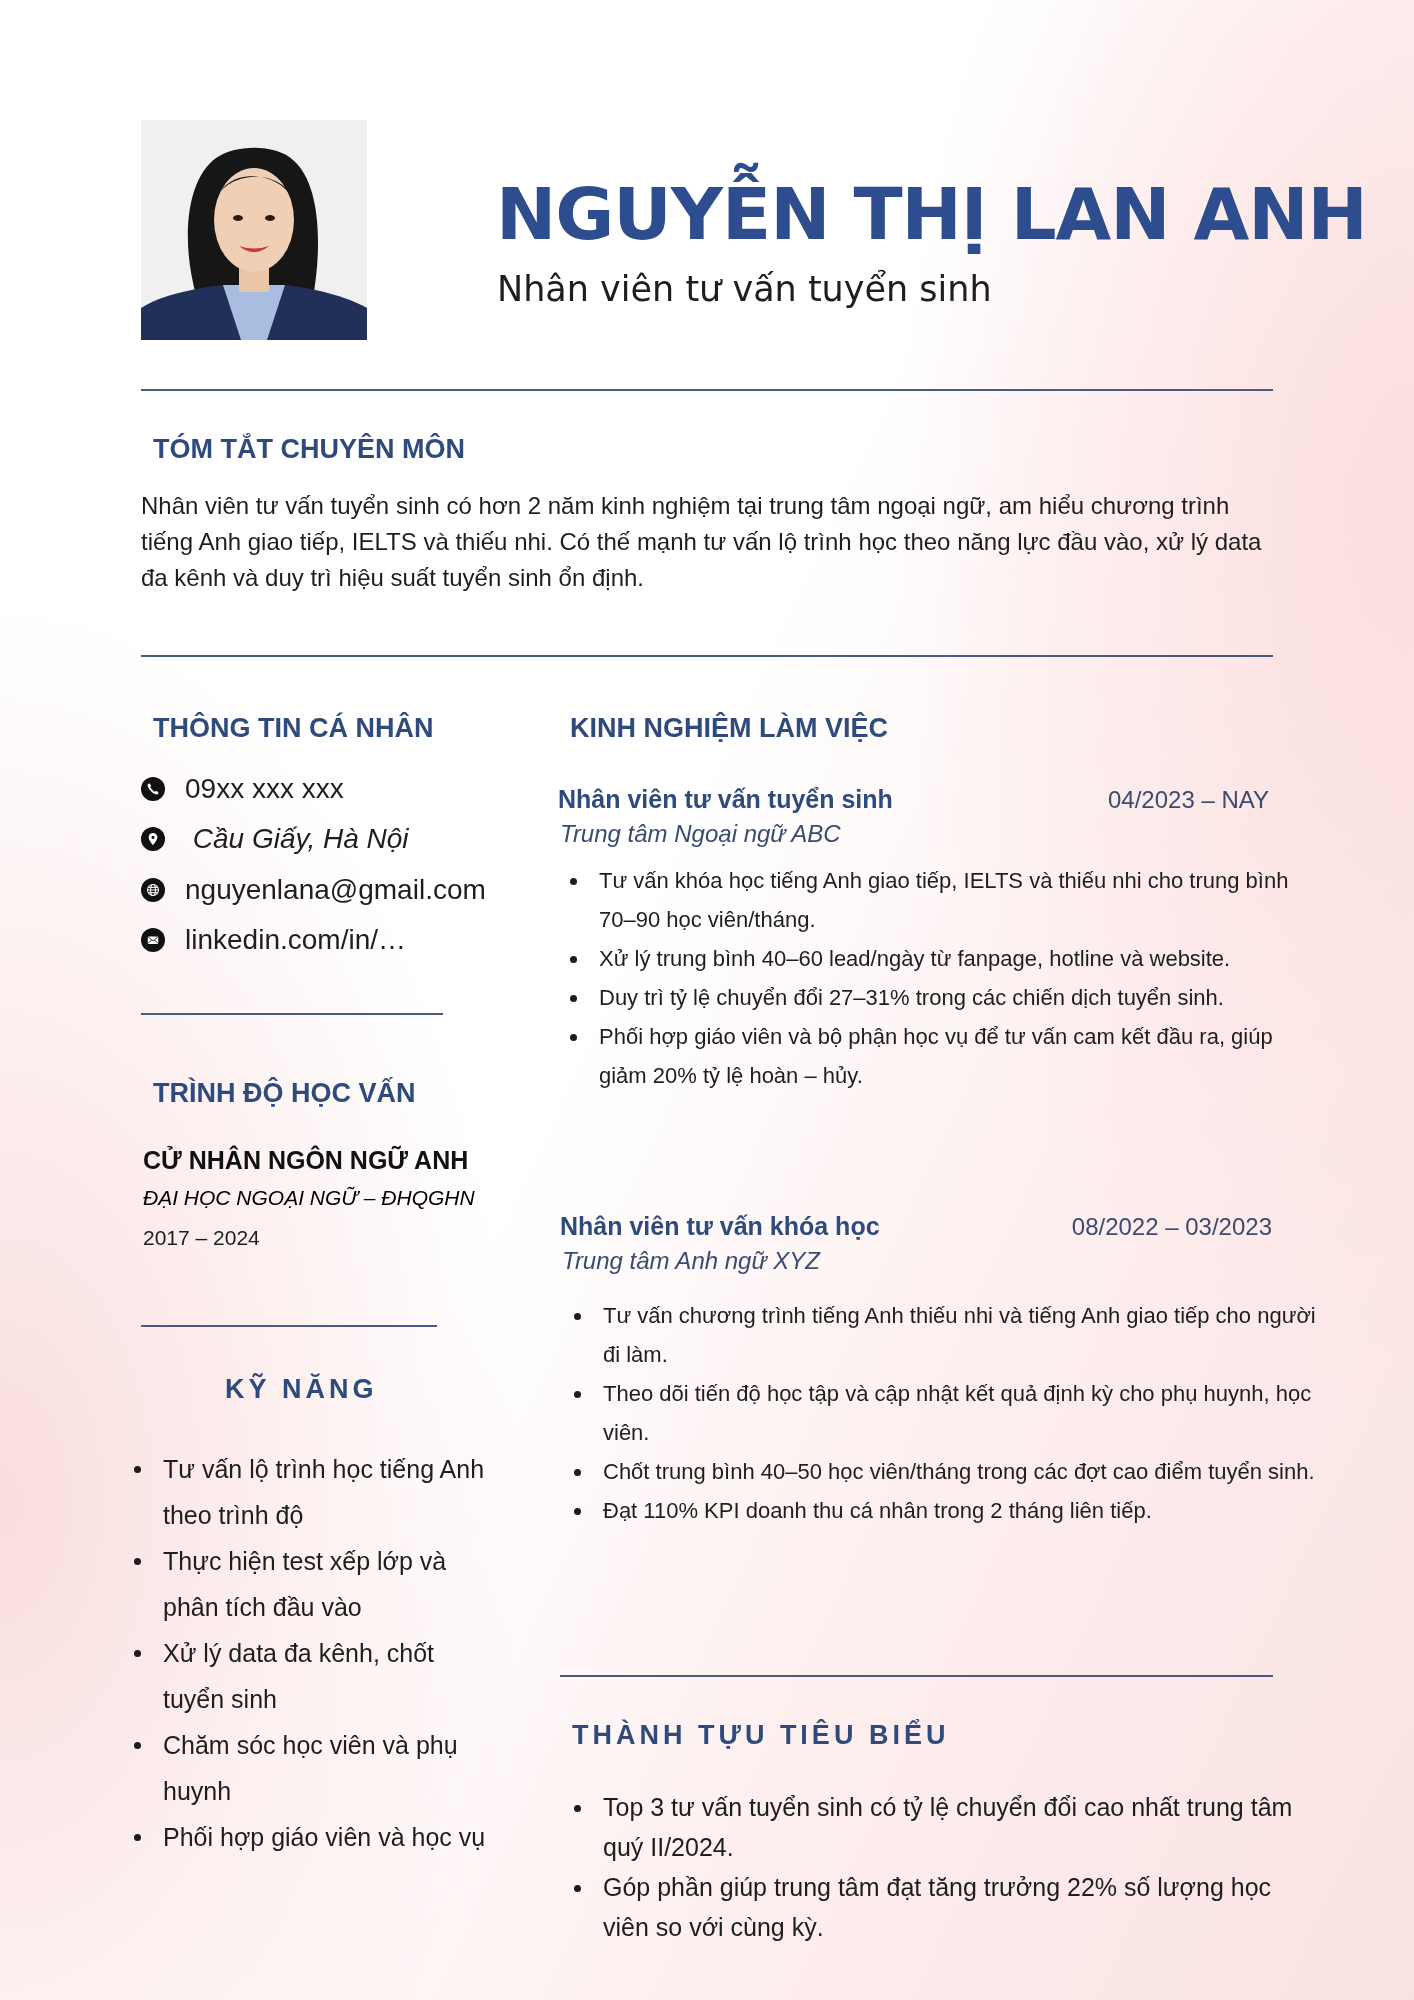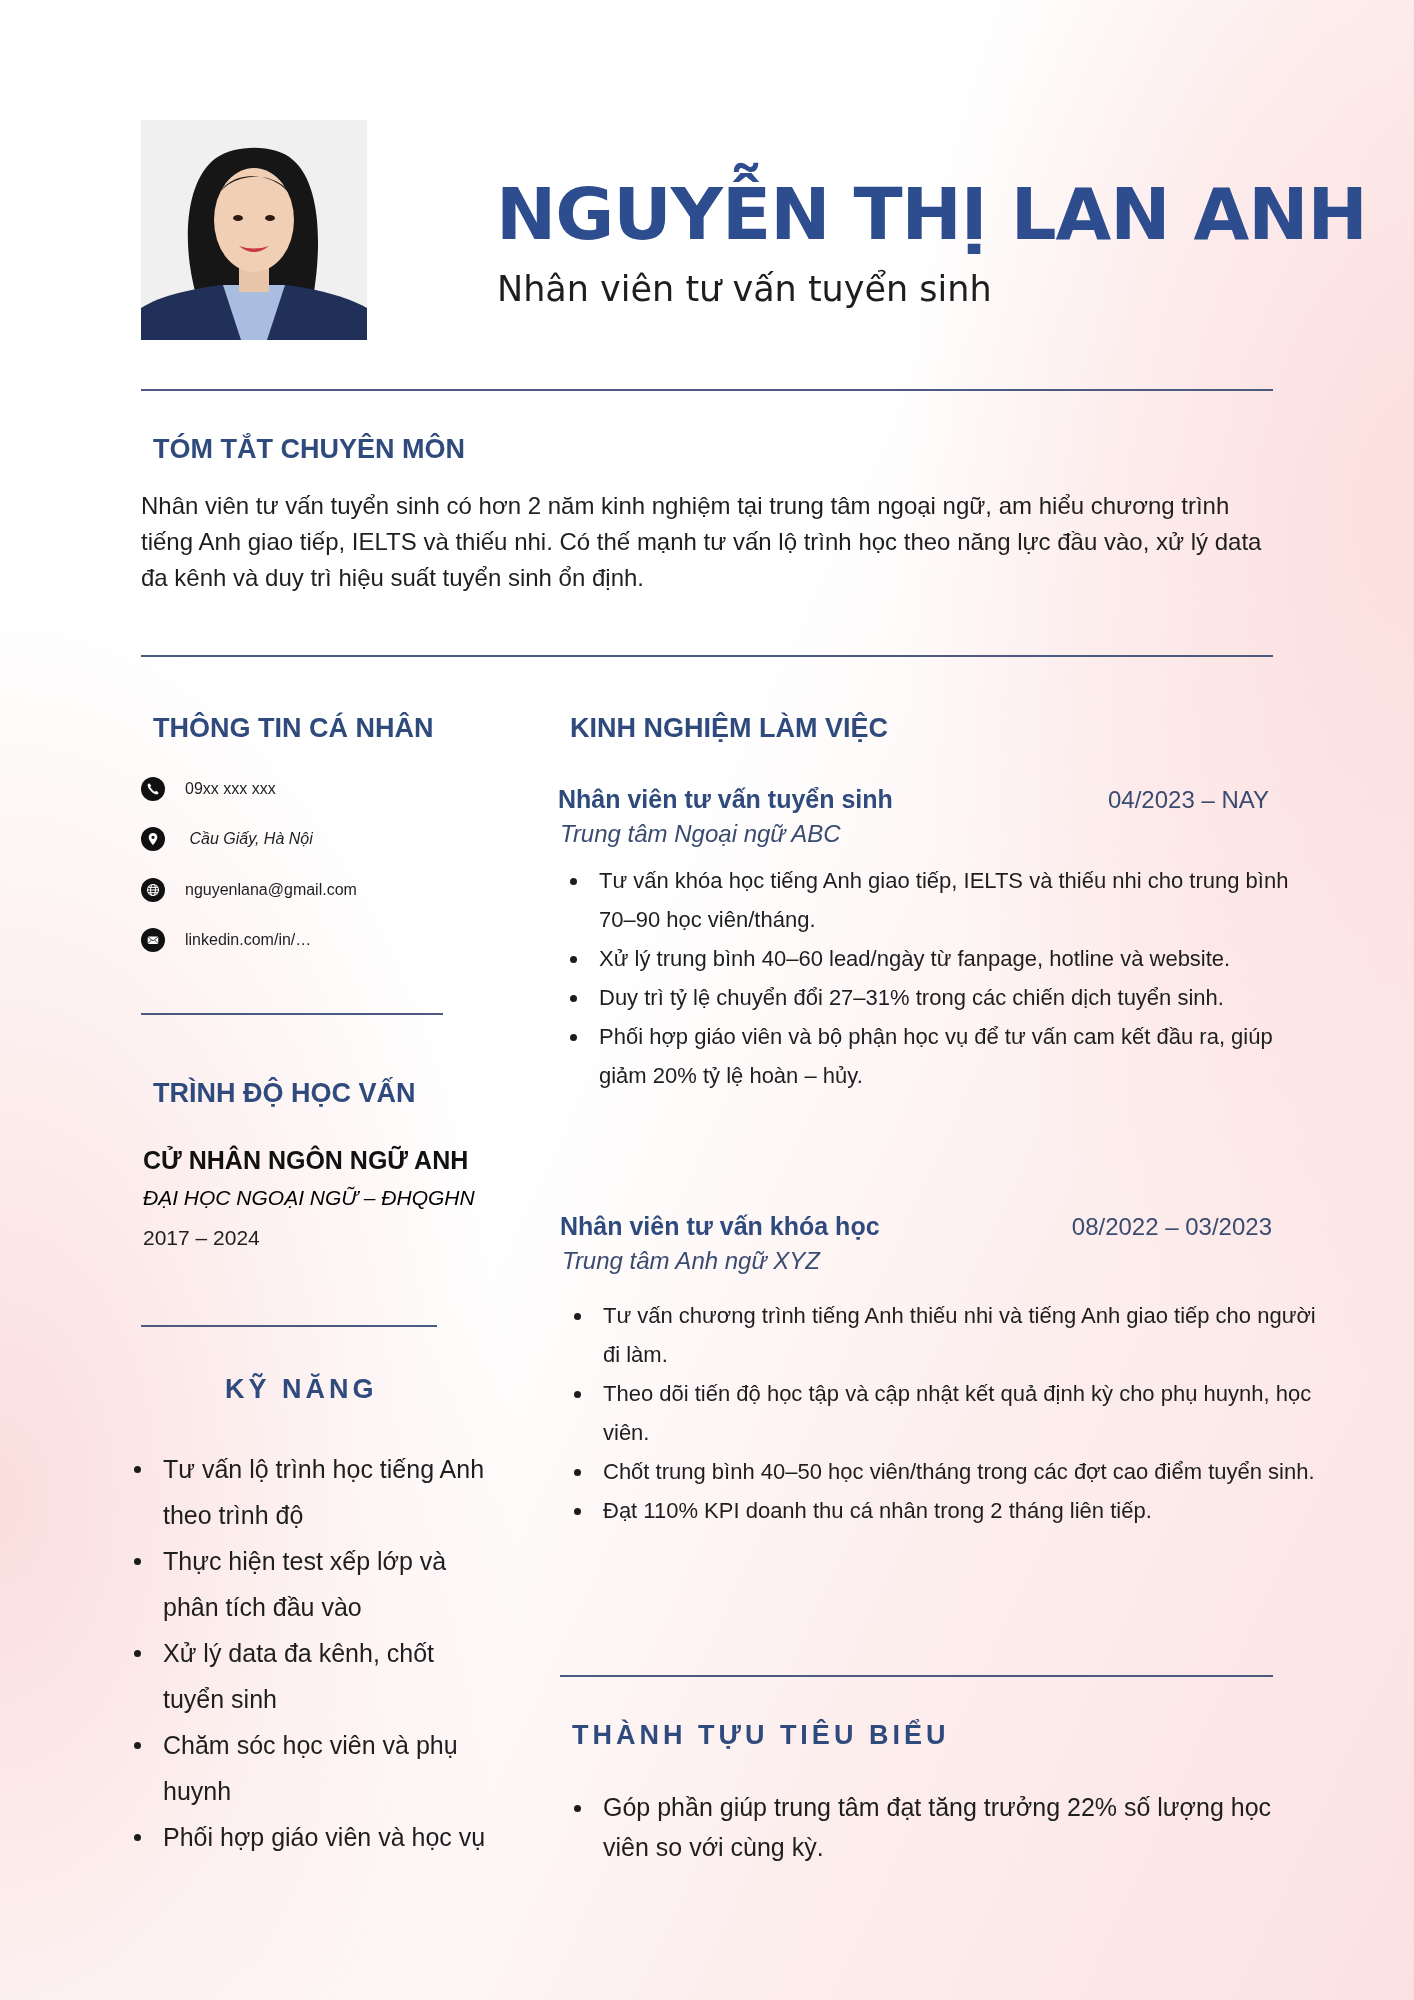--- a/index.html
+++ b/index.html
@@ -38,21 +38,21 @@
   .summary {
     left: 141px; top: 488px; width: 1140px;
     font-size: 24px; line-height: 36px; color: #1e1e1e;
   }
   .contact { left: 141px; width: 330px; height: 30px; display: flex; align-items: center; }
   .contact .ic {
     width: 24px; height: 24px; border-radius: 50%; background: #111;
     display: flex; align-items: center; justify-content: center; flex: none;
   }
   .contact .ic svg { width: 14px; height: 14px; }
-  .contact .txt { margin-left: 20px; font-size: 16px; color: #1e1e1e; white-space: nowrap; }
+  .contact .txt { margin-left: 20px; font-size: 28px; color: #1e1e1e; white-space: nowrap; }
   .edu-deg { left: 143px; top: 1146px; font-size: 25px; font-weight: bold; color: #111; white-space: nowrap; }
   .edu-school { left: 143px; top: 1186px; font-size: 21px; font-style: italic; color: #000000; white-space: nowrap; }
   .edu-years { left: 143px; top: 1226px; font-size: 21px; color: #1e1e1e; white-space: nowrap; }
   ul.bul { list-style: none; }
   ul.bul li { position: relative; padding-left: 33px; }
   ul.bul li::before {
     content: ""; position: absolute; left: 4px; width: 7px; height: 7px;
     border-radius: 50%; background: #1c1c1c;
   }
   .skills { left: 130px; top: 1446px; width: 360px; font-size: 25px; line-height: 46px; color: #1e1e1e; }
@@ -173,14 +173,15 @@
   <li>Tư vấn chương trình tiếng Anh thiếu nhi và tiếng Anh giao tiếp cho người đi làm.</li>
   <li>Theo dõi tiến độ học tập và cập nhật kết quả định kỳ cho phụ huynh, học viên.</li>
   <li>Chốt trung bình 40–50 học viên/tháng trong các đợt cao điểm tuyển sinh.</li>
   <li>Đạt 110% KPI doanh thu cá nhân trong 2 tháng liên tiếp.</li>
 </ul>
 
 <div class="abs rule" style="left:560px; top:1675px; width:713px;"></div>
 
 <div class="abs h-sec spaced" style="left:560px; top:1722px;">THÀNH TỰU TIÊU BIỂU</div>
 <ul class="abs bul ach" style="left:570px; top:1787px; width:740px;">
+  <li>Top 3 tư vấn tuyển sinh có tỷ lệ chuyển đổi cao nhất trung tâm quý II/2024.</li>
   <li>Góp phần giúp trung tâm đạt tăng trưởng 22% số lượng học viên so với cùng kỳ.</li>
 </ul>
 
 </body></html>

